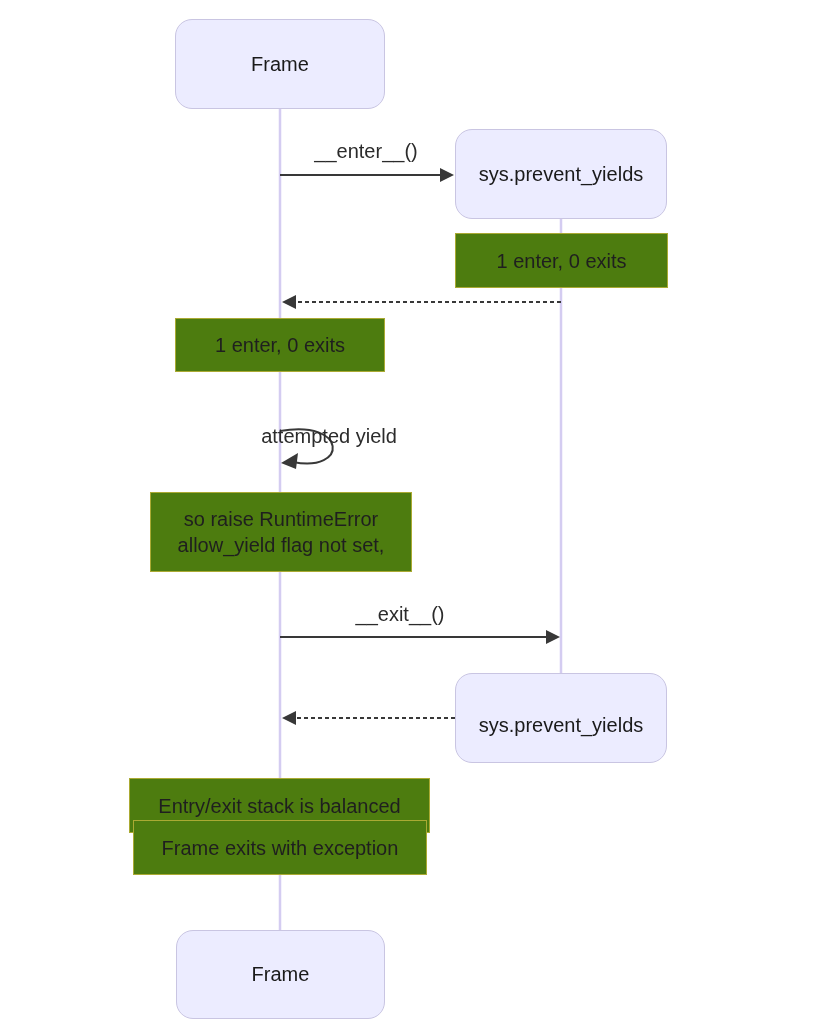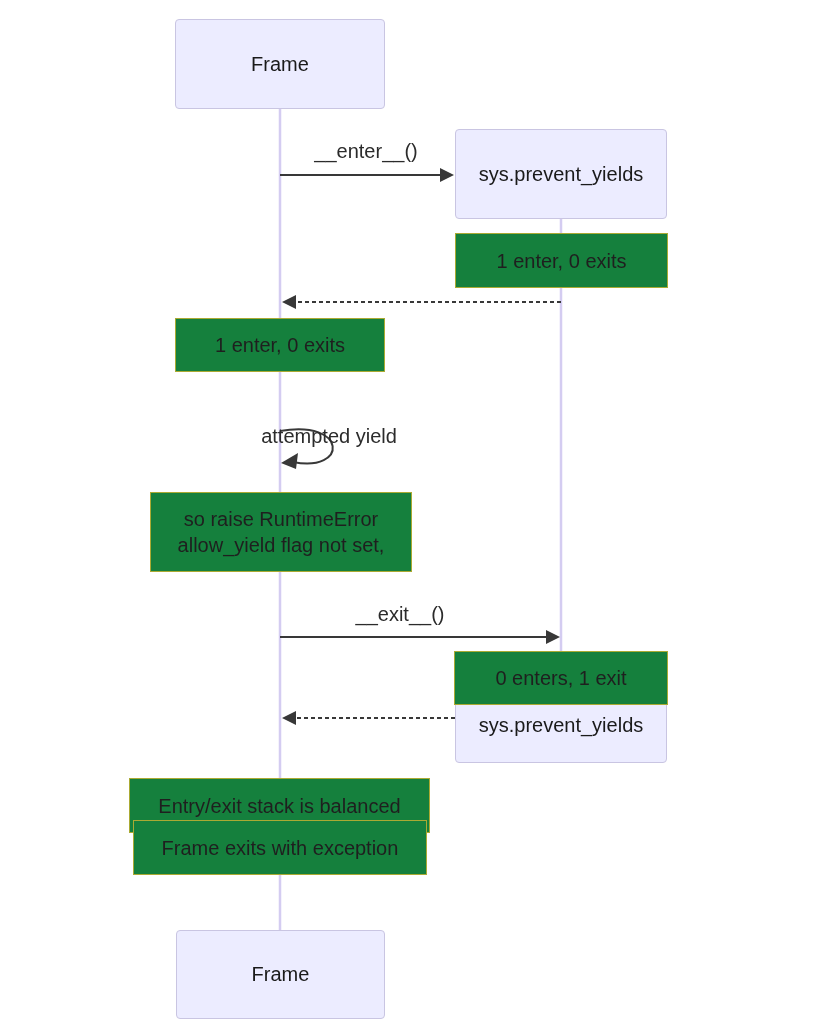--- a/index.html
+++ b/index.html
@@ -18,32 +18,32 @@
   .layer {
     position: absolute;
     left: 0;
     top: 0;
     z-index: 1;
   }
   .actor {
     position: absolute;
     background: #ECECFF;
     border: 1.5px solid #c9c5e2;
-    border-radius: 4px;
+    border-radius: 17px;
     display: flex;
     align-items: center;
     justify-content: center;
     font-size: 20px;
     color: #1a1a1a;
     z-index: 2;
     box-sizing: border-box;
   }
   .note {
     position: absolute;
-    background: #15803d;
+    background: #4d7c0f;
     border: 1.5px solid #aaaa33;
     display: flex;
     flex-direction: column;
     align-items: center;
     justify-content: center;
     font-size: 20px;
     line-height: 1.3;
     color: #1f1f1f;
     text-align: center;
     z-index: 3;
@@ -122,23 +122,20 @@
 
   <div class="note" style="left:175px; top:318px; width:210px; height:54px;">
     <span>1 enter, 0 exits</span>
   </div>
 
   <div class="note" style="left:150px; top:492px; width:262px; height:80px;">
     <span>so raise RuntimeError</span>
     <span>allow_yield flag not set,</span>
   </div>
 
-  <div class="note" style="left:454px; top:651px; width:214px; height:54px; z-index:3;">
-    <span>0 enters, 1 exit</span>
-  </div>
 
   <div class="note" style="left:129px; top:778px; width:301px; height:55px;">
     <span>Entry/exit stack is balanced</span>
   </div>
 
   <div class="note" style="left:133px; top:820px; width:294px; height:55px;">
     <span>Frame exits with exception</span>
   </div>
 
   <div class="msg-label" style="left:366px; top:140px;">__enter__()</div>

